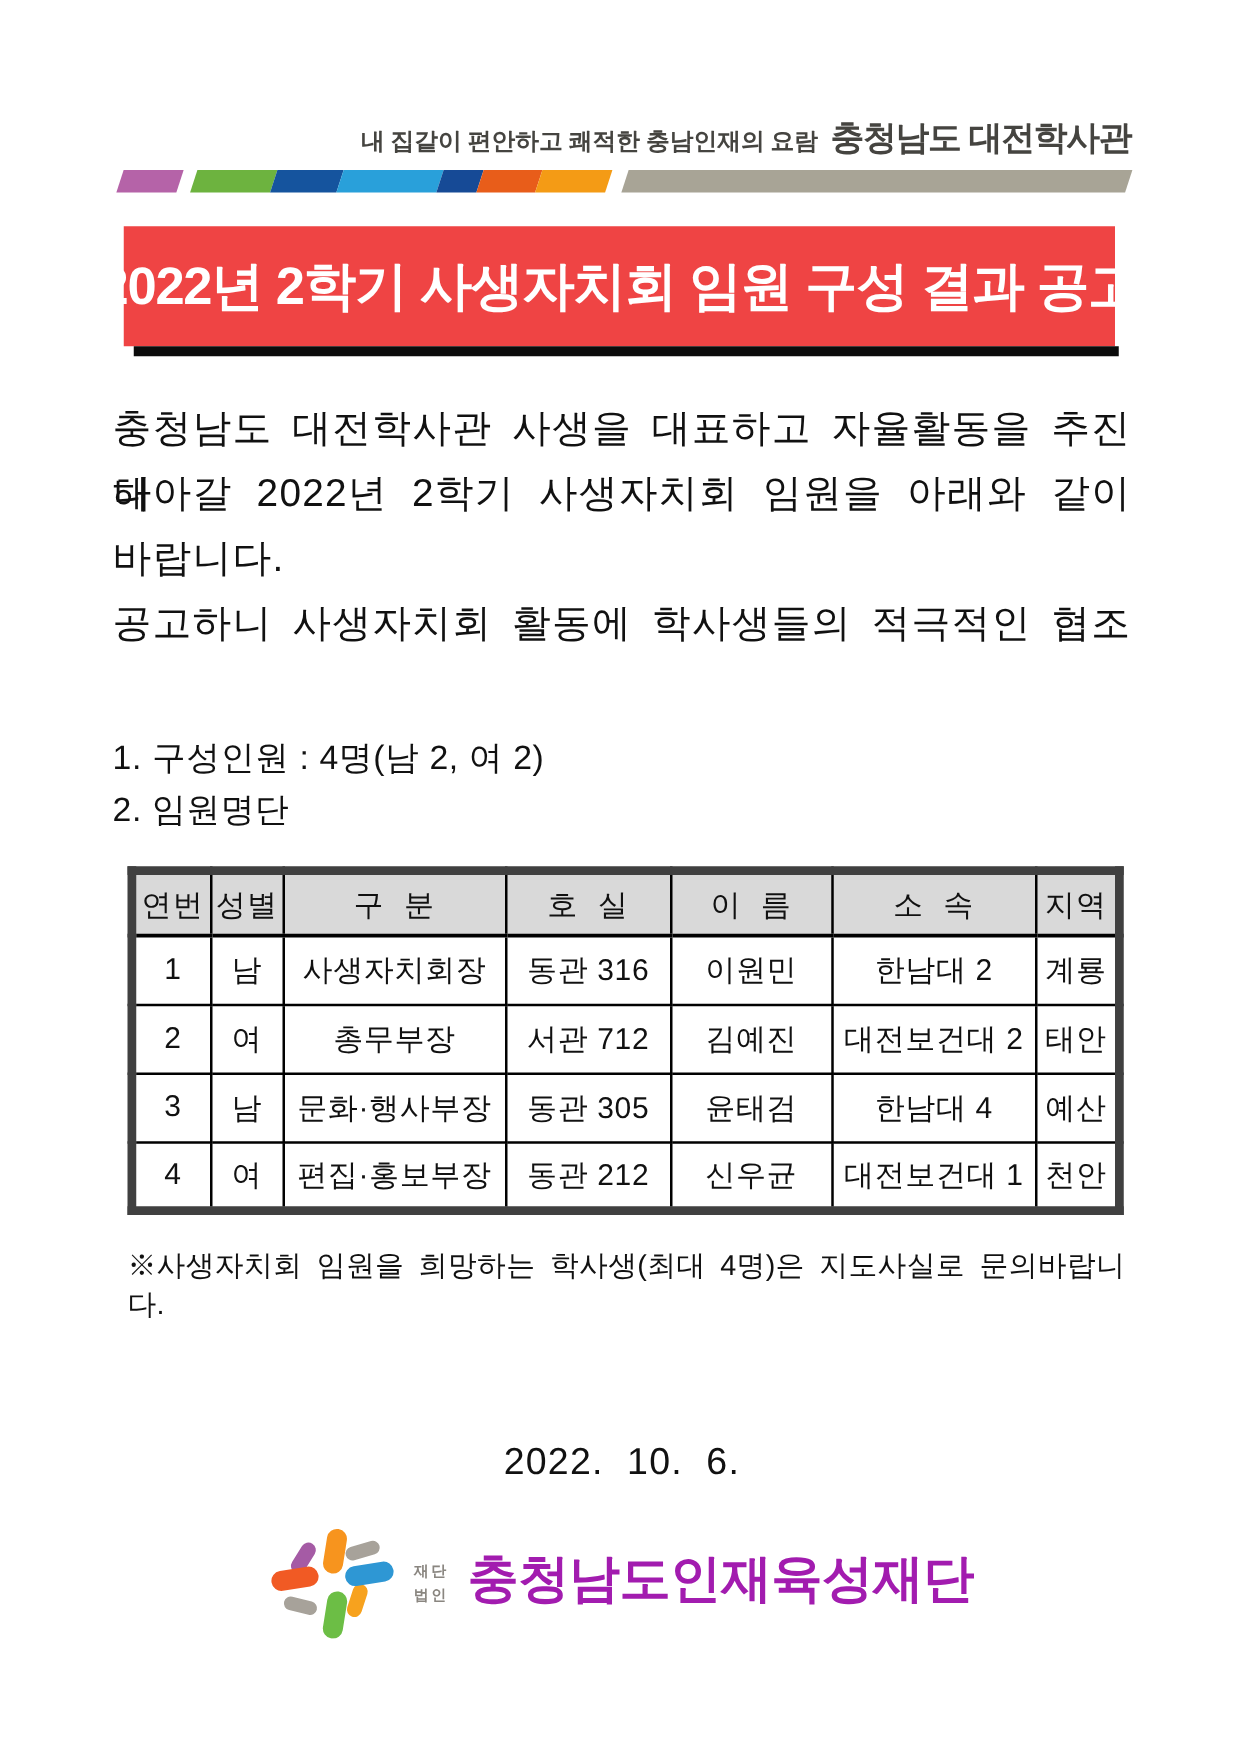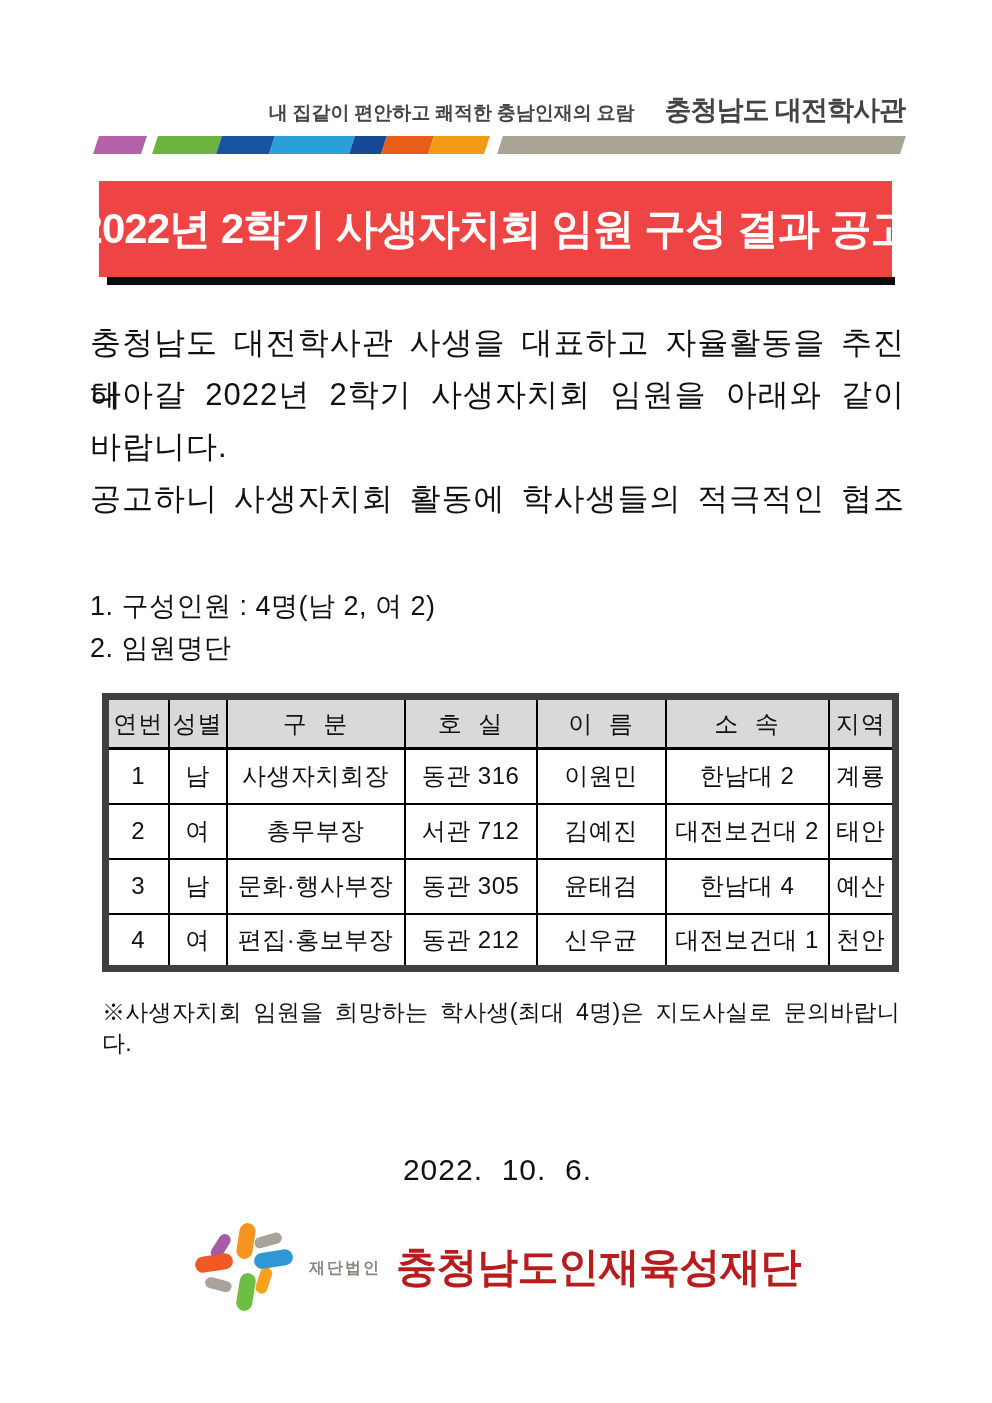--- a/index.html
+++ b/index.html
@@ -6,21 +6,21 @@
   html, body { background: #ffffff; }
   .page {
     width: 992px; height: 1403px; background: #ffffff;
     font-family: "Liberation Sans", sans-serif; color: #111;
     position: relative; padding: 92px 87px 0 90px; overflow: hidden;
   }
 
   
   .masthead-line { display: flex; justify-content: flex-end; align-items: baseline; gap: 10px; }
   .slogan { font-size: 19px; font-weight: bold; color: #454440; font-family: "Liberation Serif", serif; }
-  .brand  { font-size: 27px; font-weight: 900; color: #454440; letter-spacing: -1px; margin-left: 20px; }
+  .brand  { font-size: 27px; font-weight: 900; color: #454440; letter-spacing: -1px; }
 
   .stripe { display: flex; height: 18px; margin-top: 8px; align-items: stretch; }
   .seg { transform: skewX(-18deg); }
   .seg-magenta { width: 48px; margin-left: 6px; background: #b563a8; }
   .gap10 { width: 11px; } .gap12 { width: 13px; }
   .seg-green  { width: 64px; background: #6db33f; }
   .seg-dblue  { width: 53px; background: #15549e; }
   .seg-lblue  { width: 80px; background: #29a0da; }
   .seg-navy   { width: 32px; background: #164a96; }
   .seg-red    { width: 47px; background: #e85d1a; }
@@ -62,24 +62,24 @@
     white-space: pre; letter-spacing: 0.5px;
   }
 
   
   .note { margin-top: 25px; margin-left: 12px; font-size: 23px; letter-spacing: 0.3px; word-spacing: 5px; }
   .date { margin-top: 94px; text-align: center; font-size: 30px; white-space: pre; letter-spacing: 1px; }
 
   
   .footer { margin-top: 36px; display: flex; justify-content: center; align-items: center; gap: 15px; }
   .flower { width: 100px; height: 88px; flex: 0 0 auto; }
-  .org-prefix { display: flex; flex-direction: row; font-size: 16px; font-weight: bold;
+  .org-prefix { display: flex; flex-direction: column; font-size: 12px; font-weight: bold;
                 color: #8a8680; line-height: 19px; letter-spacing: 2px; }
   .org-main { display: flex; flex-direction: column; }
-  .org-name { font-size: 41px; font-weight: bold; color: #b91c1c; letter-spacing: -0.5px; line-height: 46px; }
+  .org-name { font-size: 41px; font-weight: bold; color: #a21caf; letter-spacing: -0.5px; line-height: 46px; font-family: Liberation Mono, monospace; }
   .org-en { font-size: 14.5px; color: #8a8680; margin-top: 1px; letter-spacing: 0.2px; }
 </style>
 </head>
 <body>
 
 <div class="page">
 
   <div class="masthead">
     <div class="masthead-line">
       <span class="slogan">내 집같이 편안하고 쾌적한 충남인재의 요람</span>

